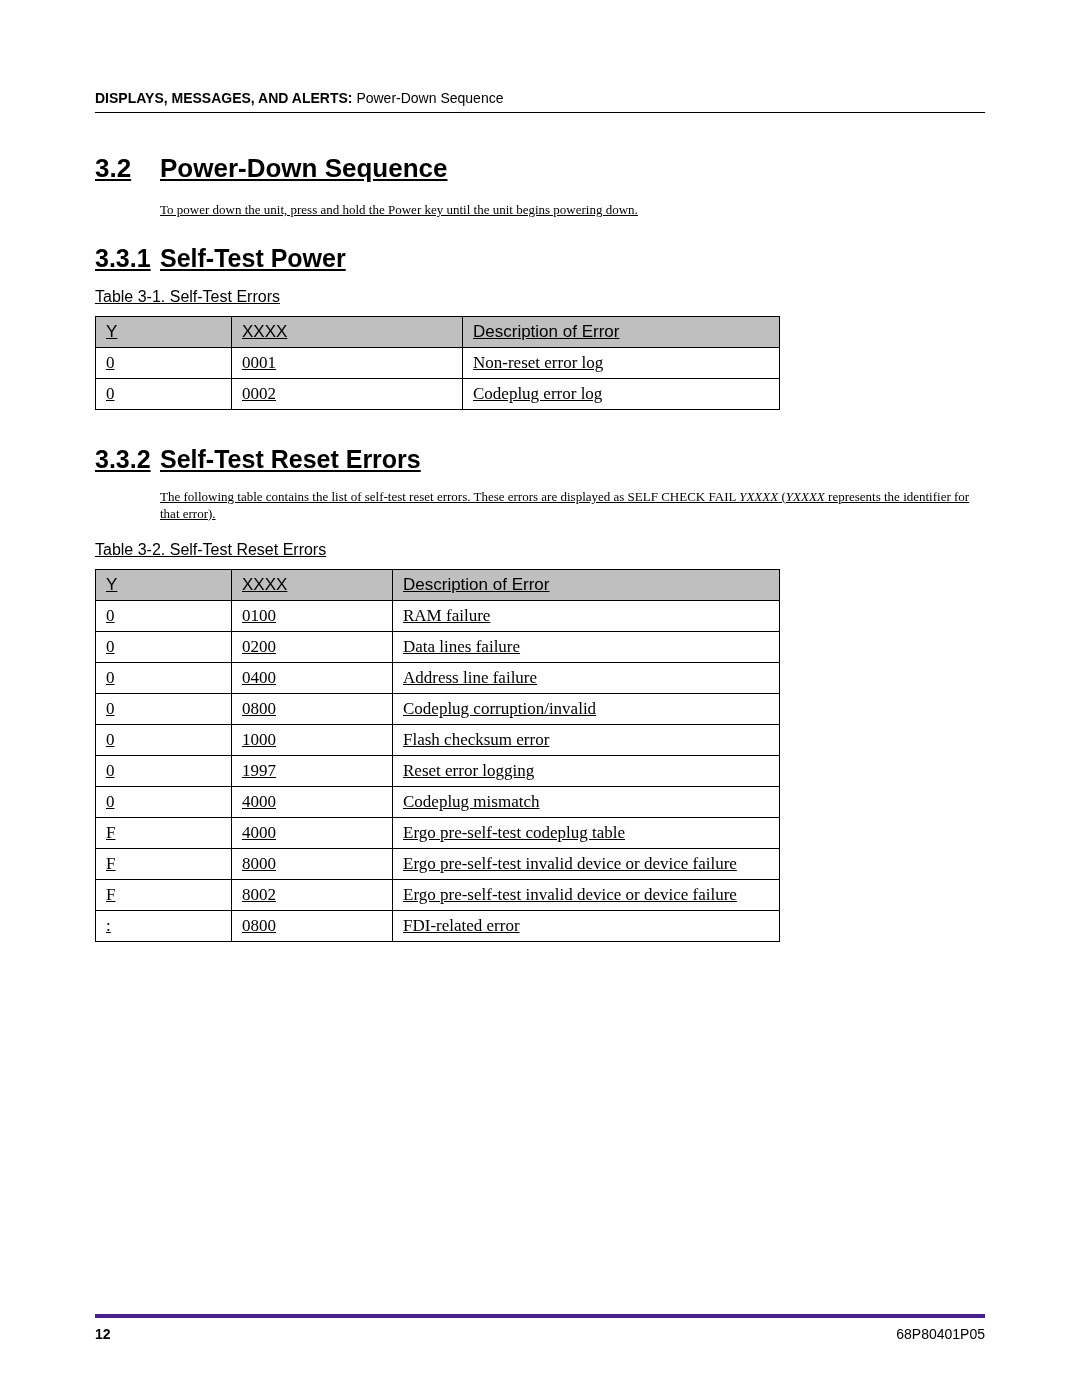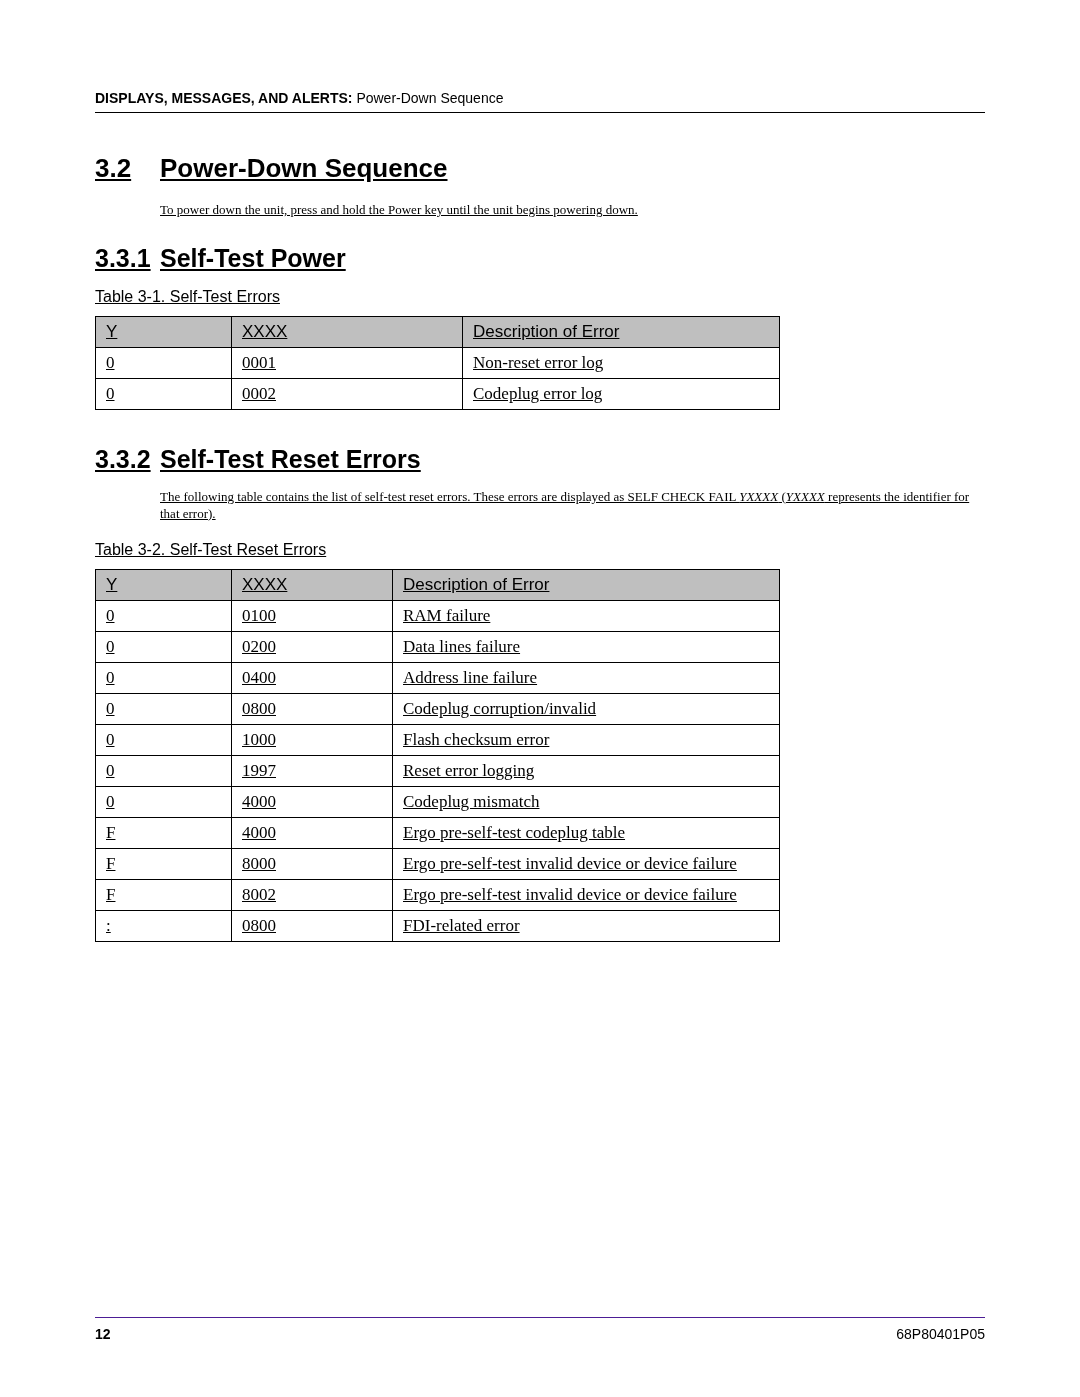--- a/index.html
+++ b/index.html
@@ -89,21 +89,21 @@
   .table1 .col-x { width: 210px; }
   .table1 .col-d { width: auto; }
   .table2 .col-y { width: 115px; }
   .table2 .col-x { width: 140px; }
   .table2 .col-d { width: auto; }
   .footer {
     position: absolute;
     left: 95px;
     right: 95px;
     bottom: 55px;
-    border-top: 1px solid #4c1d95;
+    border-top: 4px solid #4c1d95;
     padding-top: 8px;
     font-family: Arial, Helvetica, sans-serif;
     font-size: 14px;
     display: flex;
     justify-content: space-between;
   }
   .footer .page-num { font-weight: 700; }
 </style>
 </head>
 <body>

